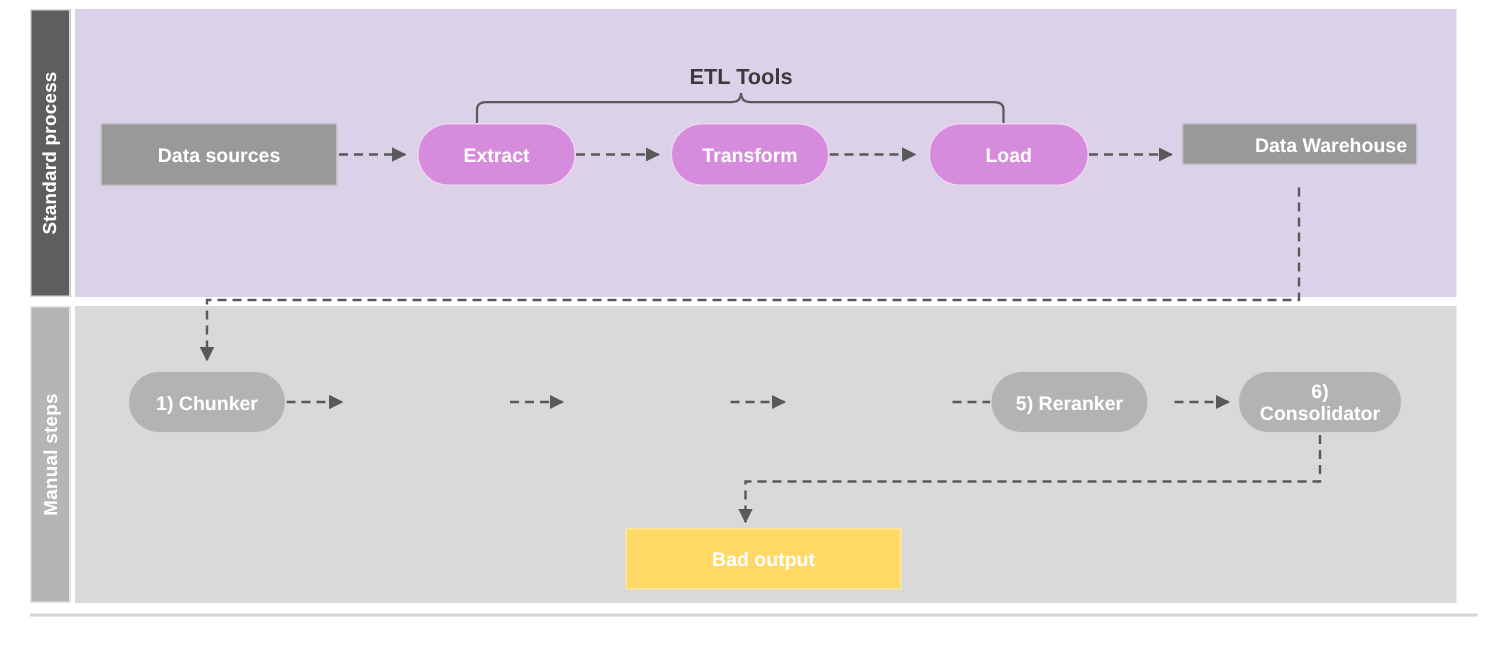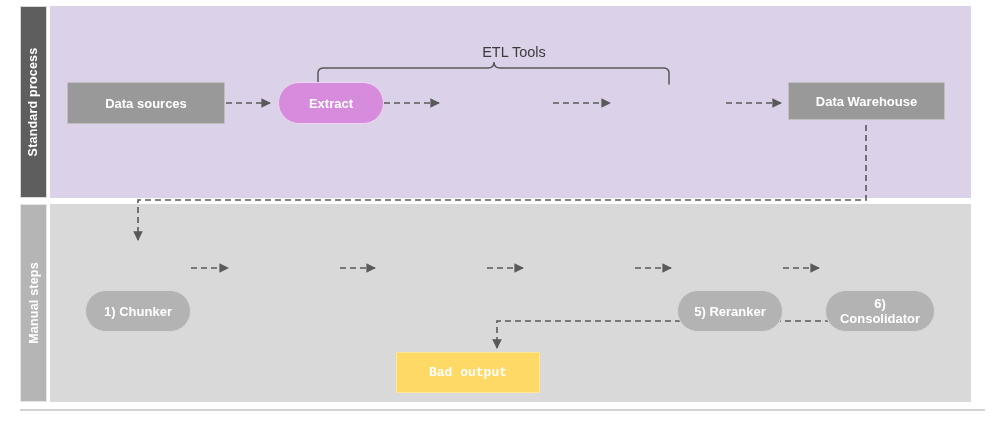--- a/index.html
+++ b/index.html
@@ -90,45 +90,44 @@
   }
   .node.pill-magenta {
     background: #d68bdd;
     border: 1px solid #ecd5ef;
     border-radius: 21px;
   }
   .node.pill-gray {
     background: #b3b3b3;
     border: 1px solid #d8d8d8;
     border-radius: 21px;
-    margin-top: 43px;
   }
   .node.rect-yellow {
     background: #ffd966;
     border: 1px solid #ffe699;
     border-radius: 1px;
   }
 
   
   #edges {
     position: absolute;
     left: 0; top: 0;
     width: 1003px; height: 430px;
     pointer-events: none;
     z-index: 3;
   }
 
   
   #etl-label {
     position: absolute;
-    left: 418px; top: 44px; width: 192px;
+    left: 398px; top: 44px; width: 192px;
     text-align: center;
     color: #3b3b3b;
     font-size: 14.5px;
-    font-weight: normal;
+    font-weight: bold;
     z-index: 6;
   }
 </style>
 </head>
 <body>
 
 <div id="canvas">
 
   <div class="lane-band" id="lane-top-band"></div>
   <div class="lane-label" id="lane-top-label">
@@ -170,41 +169,47 @@
   <div id="etl-label">ETL Tools</div>
 
   <div class="node pill-magenta" style="left:278px; top:82px; width:106px; height:42px;">
     <span>Extract</span>
   </div>
 
   <div class="node rect" style="left:67px; top:82px; width:158px; height:42px;">
     <span>Data sources</span>
   </div>
 
-
-
-  <div class="node rect" style="left:788px; top:82px; width:157px; height:38px;">
+  <div class="node pill-magenta" style="left:447px; top:82px; width:106px; height:42px;">
+    <span>Transform</span>
+  </div>
+
+  <div class="node pill-magenta" style="left:619px; top:82px; width:107px; height:42px;">
+    <span>Load</span>
+  </div>
+
+  <div class="node rect" style="left:788px; top:82px; width:157px; height:28px;justify-content:flex-end;">
     <span>Data Warehouse</span>
   </div>
 
   <div class="node pill-gray" style="left:85px; top:247px; width:106px; height:42px;">
     <span>1) Chunker</span>
   </div>
 
 
 
 
-  <div class="node pill-gray" style="left:677px; top:247px; width:106px; height:42px;justify-content:center;">
+  <div class="node pill-gray" style="left:660px; top:247px; width:106px; height:42px;justify-content:center;">
     <span>5) Reranker</span>
   </div>
 
   <div class="node pill-gray" style="left:825px; top:247px; width:110px; height:42px;">
     <span>
       <span>6)</span><br>
       <span>Consolidator</span>
     </span>
   </div>
 
-  <div class="node rect-yellow" style="left:396px; top:352px; width:144px; height:41px;font-family:Liberation Mono, monospace;">
+  <div class="node rect-yellow" style="left:417px; top:352px; width:184px; height:41px;">
     <span>Bad output</span>
   </div>
 
 </div>
 
 </body></html>

